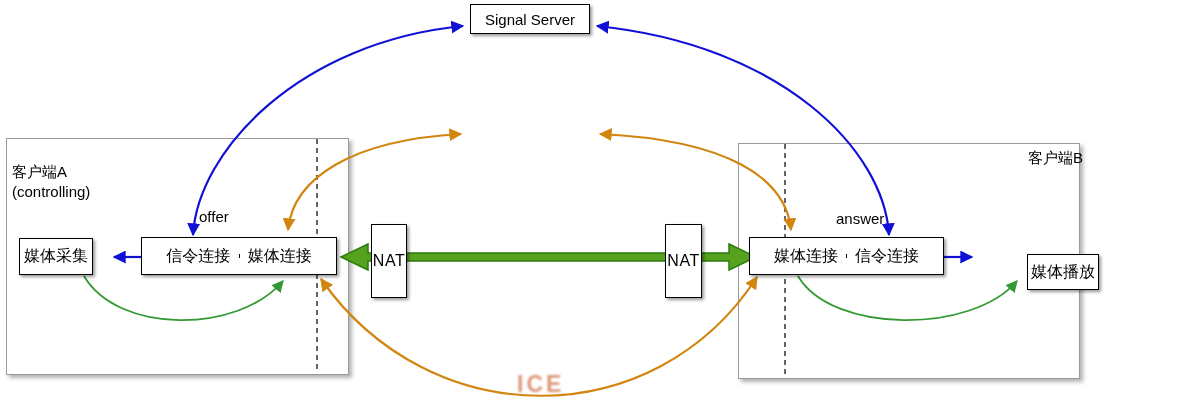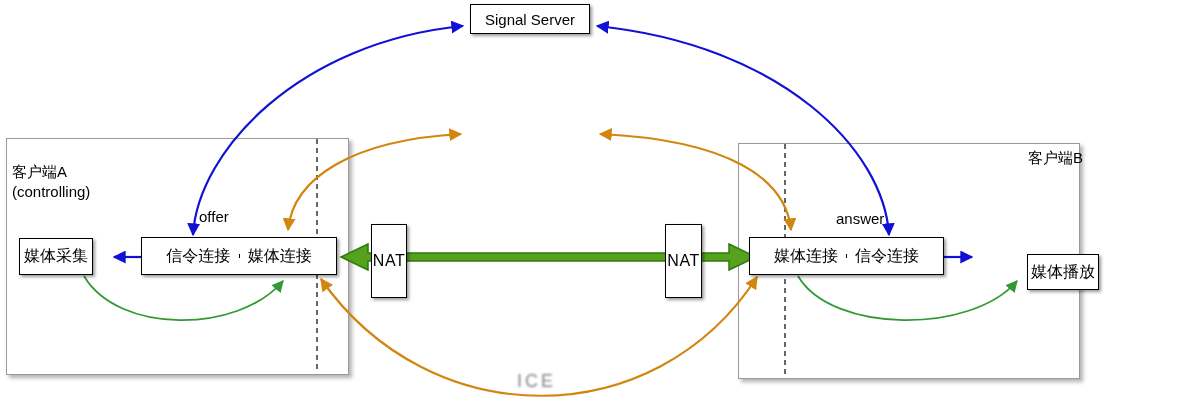--- a/index.html
+++ b/index.html
@@ -20,22 +20,22 @@
   }
   .node.server{font-size:15px;}
   .node.nat{font-size:16px;letter-spacing:.5px;}
   .duo{padding:16px;}
   .duo .cell{flex:1 1 50%;height:100%;display:flex;align-items:center;justify-content:center;}
   .duo .cell + .cell{border-left:1.5px solid #000;}
   .lbl{position:absolute;font-size:16px;line-height:19px;}
   .client-title{font-size:15px;line-height:20px;}
   .sdp{font-size:15px;}
   .watermark{
-    position:absolute;left:517px;top:371px;font-size:18px;font-weight:400;
-    color:#0f172a;opacity:.55;letter-spacing:3px;filter:blur(.8px);
+    position:absolute;left:517px;top:371px;font-size:23px;font-weight:700;
+    color:#c2410c;opacity:.55;letter-spacing:3px;filter:blur(.8px);
   }
   .ln-blue{stroke:var(--c-signaling,#1111d6);stroke-width:2.2;fill:none;}
   .ln-orange{stroke:var(--c-stun,#d2850f);stroke-width:2.2;fill:none;}
   .ln-green{stroke:var(--c-media-internal,#339933);stroke-width:1.8;fill:none;}
   .dashed{stroke:#000;stroke-width:1.2;stroke-dasharray:5 4;fill:none;}
   .p2p{fill:var(--c-p2p-fill,#56a21f);stroke:var(--c-p2p-stroke,#2c7b0c);stroke-width:1.5;}
   .mk-blue{fill:var(--c-signaling,#1111d6);}
   .mk-orange{fill:var(--c-stun,#d2850f);}
   .mk-green{fill:var(--c-media-internal,#339933);}
 </style>

